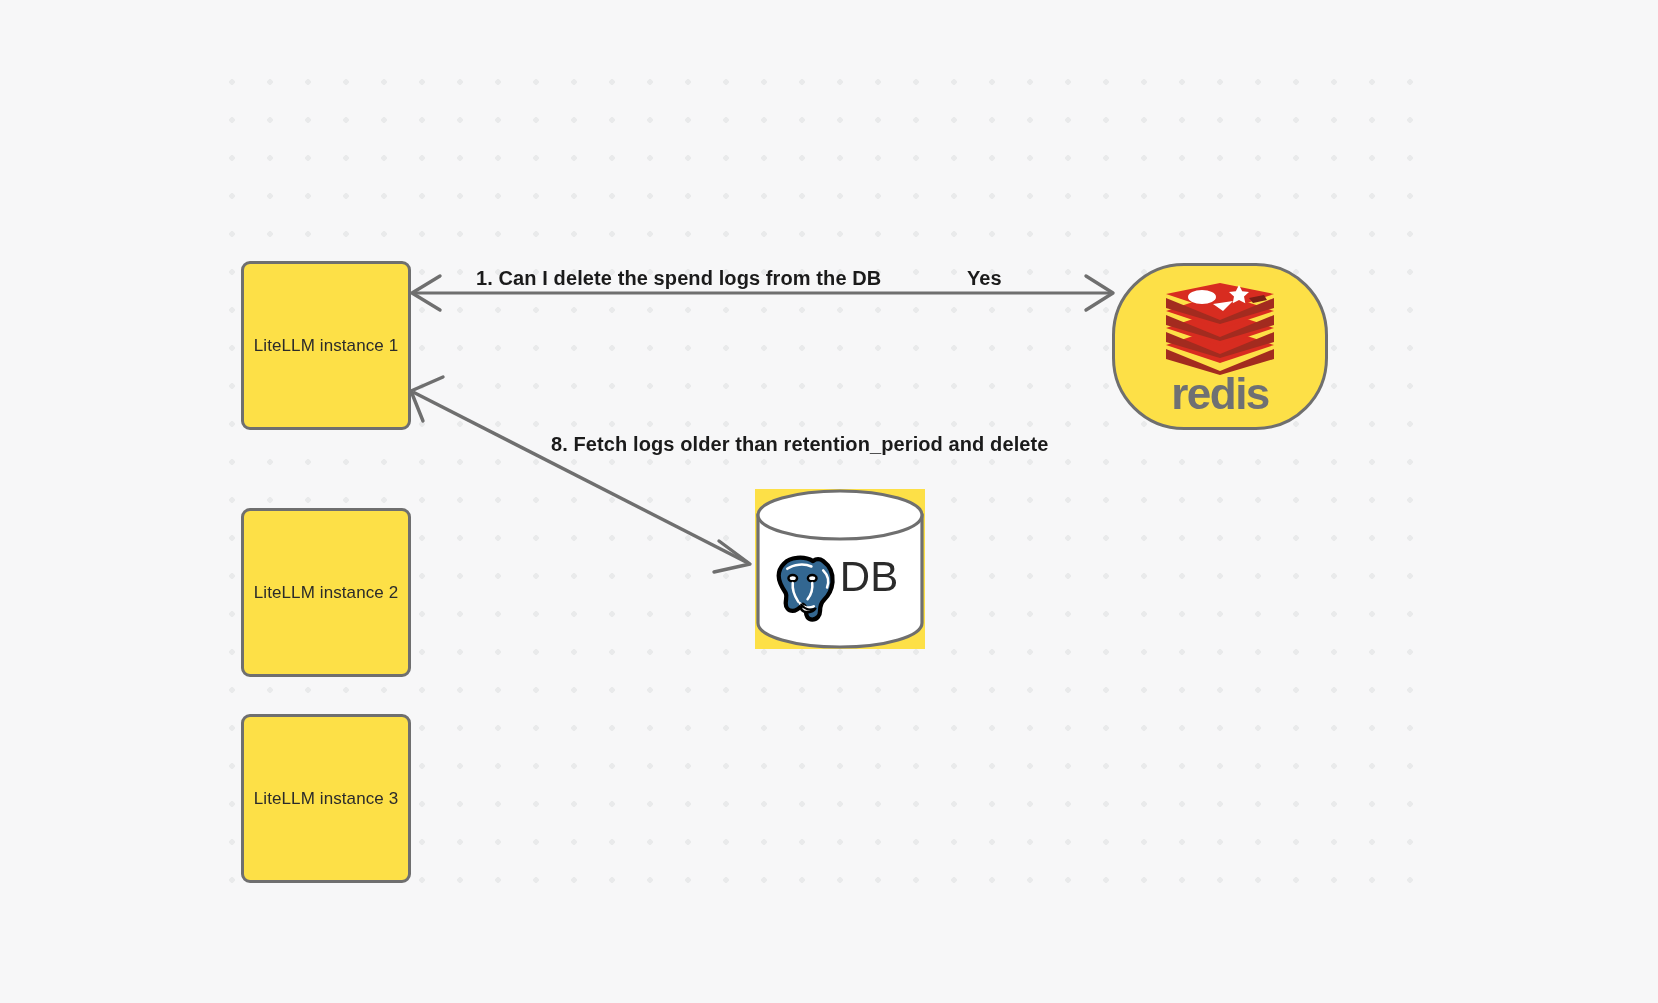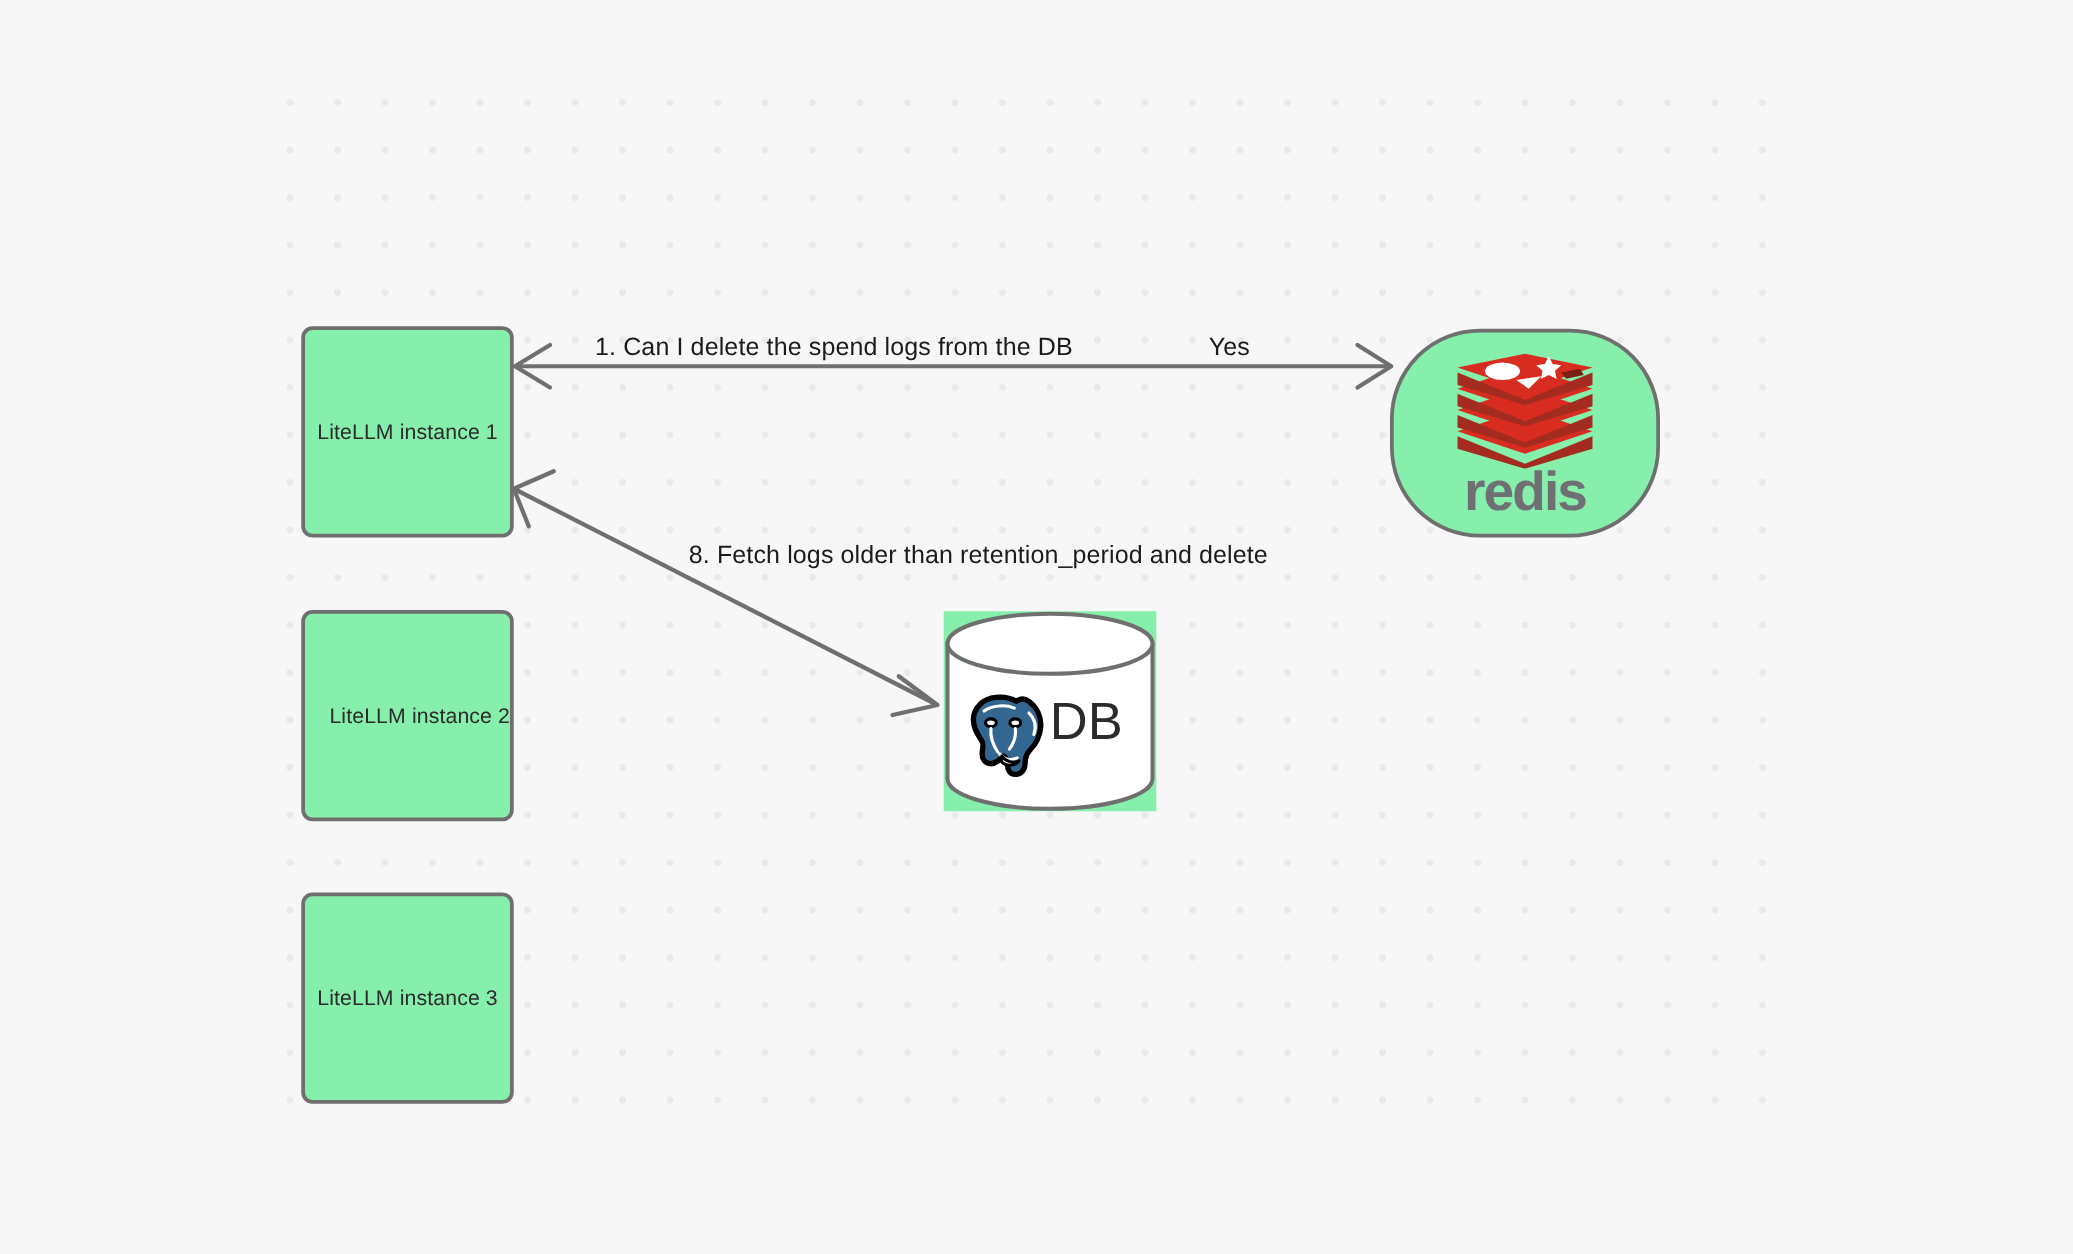--- a/index.html
+++ b/index.html
@@ -32,21 +32,21 @@
     height: 828px;
     background-image: radial-gradient(circle at 9px 9px, #e9eaeb 2.6px, rgba(0,0,0,0) 3.0px);
     background-size: 38px 38px;
     background-position: 10px 10px;
     pointer-events: none;
   }
 
   .node {
     position: absolute;
     box-sizing: border-box;
-    background: #86efac;
+    background: #fde047;
   }
 
   
   .llm-box {
     border: 3px solid #6f6f6f;
     border-radius: 9px;
     display: flex;
     align-items: center;
     justify-content: center;
     width: 170px;
@@ -55,21 +55,21 @@
   }
   .llm-box .label {
     font-family: "Liberation Sans", sans-serif;
     font-size: 17px;
     color: #2b2b2b;
     font-weight: 400;
     letter-spacing: 0.1px;
     white-space: nowrap;
   }
   #llm1 { top: 261px; }
-  #llm2 { top: 488px; justify-content: flex-end; }
+  #llm2 { top: 508px; }
   #llm3 { top: 714px; }
 
   
   #redis-node {
     left: 1112px;
     top: 263px;
     width: 216px;
     height: 167px;
     border: 3px solid #6f6f6f;
     border-radius: 72px;
@@ -129,21 +129,21 @@
     position: absolute;
     left: 0; top: 0;
     width: 1658px;
     height: 1003px;
     pointer-events: none;
   }
 
   .edge-label {
     position: absolute;
     font-family: "Liberation Sans", sans-serif;
-    font-weight: normal;
+    font-weight: bold;
     font-size: 20px;
     color: #1b1b1b;
     white-space: nowrap;
     letter-spacing: 0.1px;
   }
   #label-1 { left: 476px; top: 267px; }
   #label-yes { left: 967px; top: 267px; }
   #label-2 { left: 551px; top: 433px; }
 </style>
 </head>

